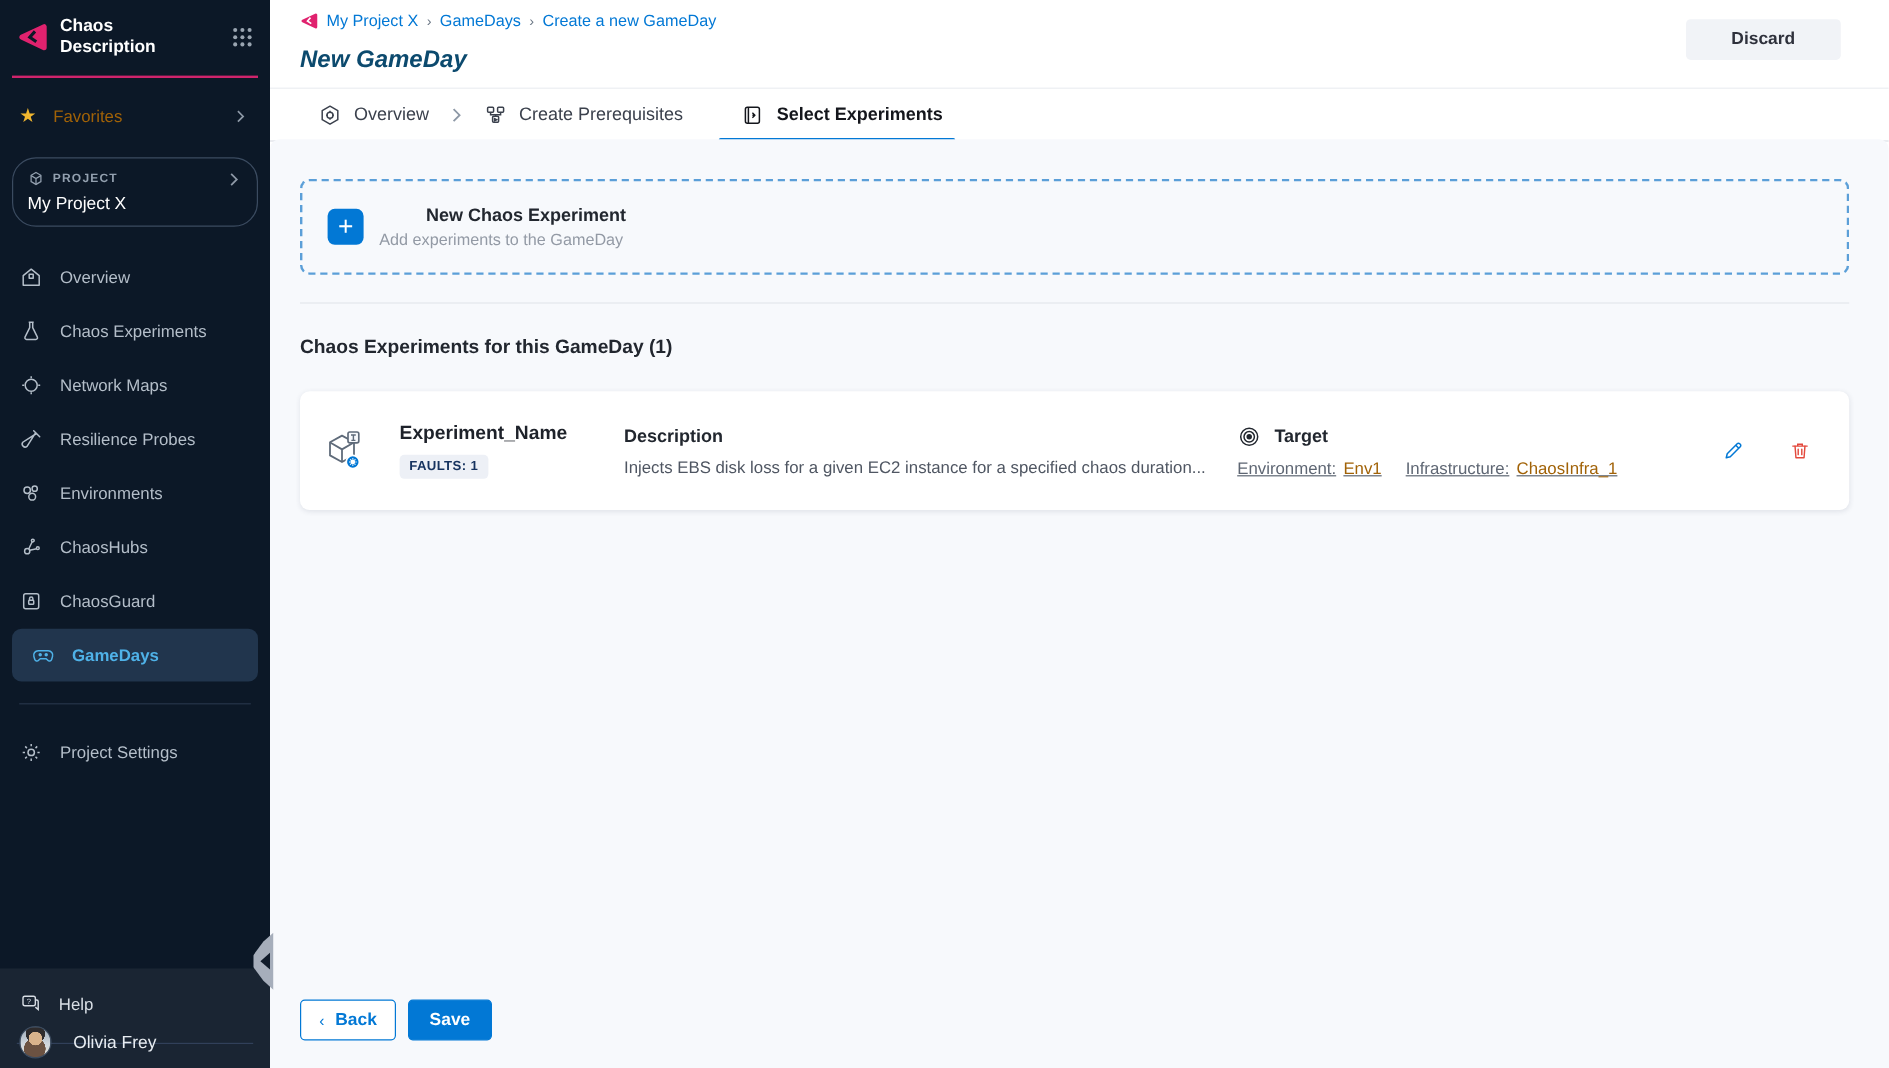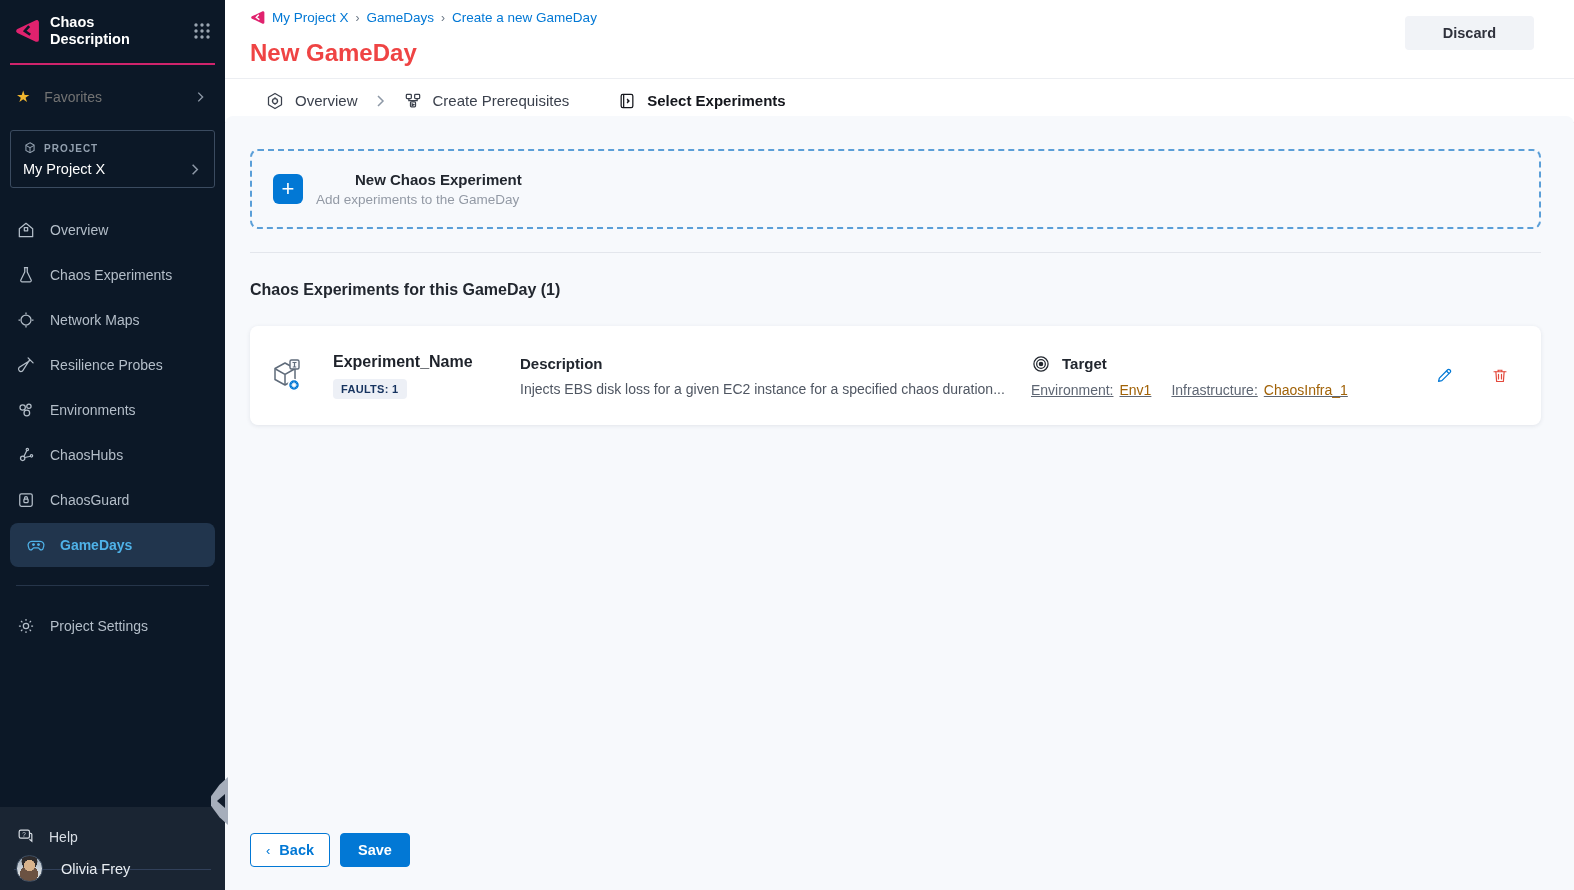--- a/index.html
+++ b/index.html
@@ -6,23 +6,23 @@
   html,body { width:1574px; height:890px; overflow:hidden; }
   body { font-family:"Liberation Sans","DejaVu Sans",sans-serif; background:#fff; position:relative; font-size:14px; color:#22272f; }
 
   
   .sidebar { position:absolute; left:0; top:0; width:225px; height:890px; background:#0c1827; color:#b4bec9; }
   .brand { display:flex; align-items:center; padding:14px 14px 12px 14px; gap:10px; }
   .brand-title { color:#fff; font-weight:bold; font-size:14.5px; line-height:1.15; flex:1; }
   .brand-rule { height:2px; background:#d0246c; margin:4px 10px 0 10px; }
   .fav-row { display:flex; align-items:center; gap:14px; padding:22px 18px 0 16px; cursor:pointer; }
   .fav-star { color:#f0b62f; font-size:16px; }
-  .fav-label { flex:1; color:#737373; font-size:14px; }
+  .fav-label { flex:1; color:#a16207; font-size:14px; }
   .chev { color:#8d98a6; }
-  .project-box { margin:24px 10px 0 10px; border:1px solid #3b4b60; border-radius:3px; padding:10px 12px; display:flex; align-items:flex-end; cursor:pointer; }
+  .project-box { margin:24px 10px 0 10px; border:1px solid #3b4b60; border-radius:20px; padding:10px 12px; display:flex; align-items:flex-start; cursor:pointer; }
   .project-meta { flex:1; }
   .project-label { display:flex; gap:7px; align-items:center; color:#93a0af; font-size:10px; letter-spacing:1px; font-weight:bold; }
   .project-name { color:#fff; font-size:14.5px; margin-top:6px; }
   .nav { margin-top:20px; }
   .nav-item { display:flex; align-items:center; gap:14px; padding:12px 16px; margin:1px 0; color:#b4bec9; font-size:14px; cursor:pointer; }
   .nav-item svg { flex:0 0 auto; }
   .nav-item.active { background:#21354d; border-radius:8px; margin:1px 10px; padding:12px 16px; color:#4fb2e8; font-weight:bold; }
   .side-divider { height:1px; background:#26354a; margin:18px 16px; }
   .bottom-panel { position:absolute; left:0; bottom:0; width:225px; height:83px; background:#1a2533; }
   .bottom-divider { position:absolute; left:14px; right:14px; top:62px; height:1px; background:#31405a; }
@@ -39,21 +39,21 @@
   .collapse-handle { position:absolute; left:211px; top:777px; width:17px; height:48px; background:#a6aebb;
     clip-path:polygon(100% 0%,100% 100%,50% 84%,0% 60%,0% 40%,50% 16%); cursor:pointer; z-index:5; }
   .collapse-handle:after { content:""; position:absolute; left:6px; top:17px; border-top:7px solid transparent; border-bottom:7px solid transparent; border-right:8px solid #101b2a; }
 
   
   .main { position:absolute; left:225px; top:0; width:1349px; height:890px; background:#fff; }
   .pagehead { position:relative; padding:10px 24px 0 25px; }
   .breadcrumb { display:flex; align-items:center; gap:7px; font-size:13.5px; }
   .crumb-link { color:#0278d5; cursor:pointer; }
   .crumb-sep { color:#6b7785; font-size:12px; }
-  .page-title { font-size:24px; font-weight:bold; color:#ef4444; margin-top:14px; }
+  .page-title { font-size:20px; font-weight:bold; color:#0c4a6e; margin-top:14px;font-style:italic; }
   .discard-btn { position:absolute; right:40px; top:16px; background:#f1f3f7; border:none; border-radius:4px; padding:9px 38px; font-size:14.5px; color:#2f313c; font-weight:bold; cursor:pointer; font-family:inherit; }
 
   .tabbar { display:flex; align-items:center; height:45px; margin-top:11px; border-top:1px solid #eceef2; border-bottom:1px solid #dcdfe7; padding-left:40px; position:relative; }
   .tab { display:flex; align-items:center; gap:10px; color:#3b414d; font-size:15px; cursor:pointer; height:100%; position:relative; }
   .tab.active { font-weight:bold; color:#14161c; }
   .tab.active .tab-underline { position:absolute; left:-18px; right:-10px; bottom:-1px; height:3px; background:#0278d5; border-radius:2px; }
   .tab-gap1 { width:45px; display:flex; justify-content:center; }
   .tab-gap2 { width:48px; }
 
   .content { position:absolute; left:0; top:116px; right:0; bottom:0; background:#f7f9fc; border-radius:8px 8px 0 0; }

